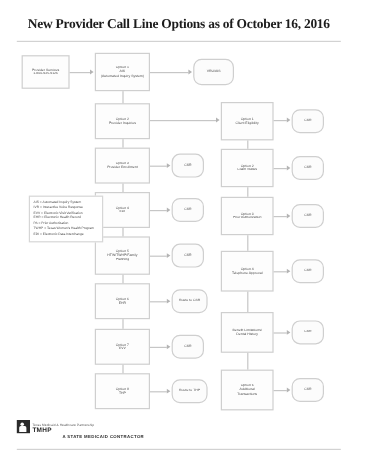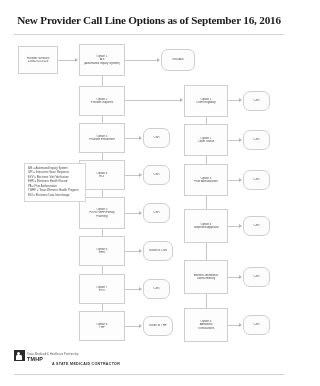--- a/index.html
+++ b/index.html
@@ -197,21 +197,21 @@
     font-size: 3.6px;
     font-weight: bold;
     color: #2b2b2b;
     letter-spacing: 0.3px;
     white-space: nowrap;
   }
 </style>
 </head>
 <body>
 
-<div id="page-title">New Provider Call Line Options as of September 16, 2016</div>
+<div id="page-title">New Provider Call Line Options as of October 16, 2016</div>
 <div id="title-rule"></div>
 
 <div id="flow">
 
   <div class="node proc" style="left:18px; top:8px; width:40px; height:28px;">
     <span class="lines">
       <span class="ln">Provider Services</span>
       <span class="ln">1-800-925-9126</span>
     </span>
   </div>

